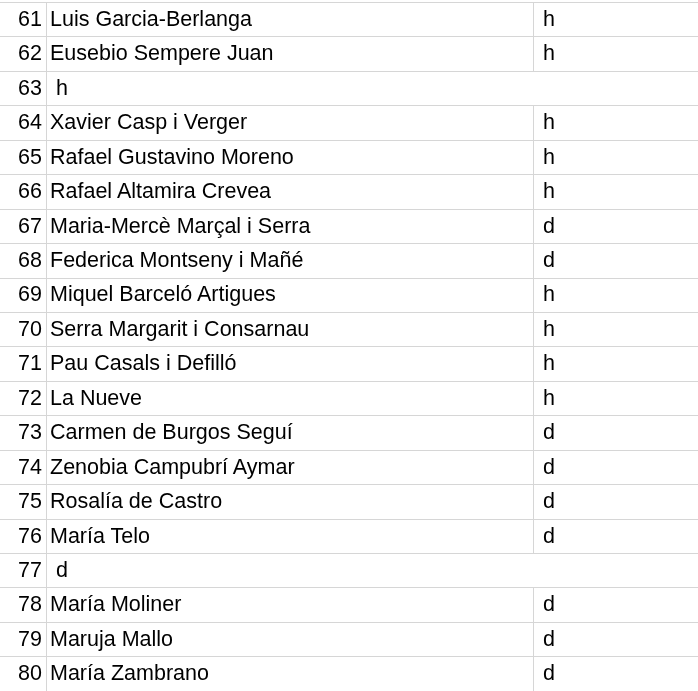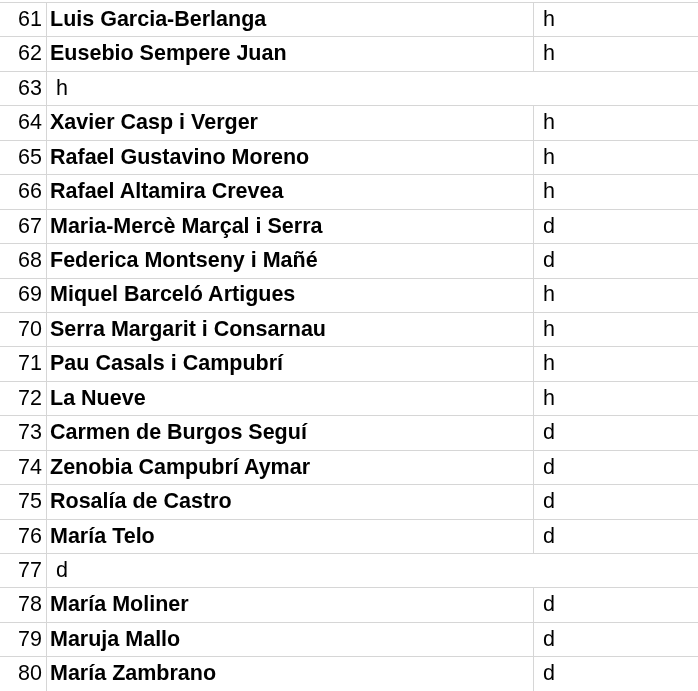--- a/index.html
+++ b/index.html
@@ -42,21 +42,20 @@
     flex: 0 0 47px;
     justify-content: flex-end;
     padding-right: 4px;
     border-right: 1.5px solid #d6d6d6;
   }
   .cell-name {
     width: 487px;
     flex: 0 0 487px;
     padding-left: 3px;
     border-right: 1.5px solid #d6d6d6;
-    font-weight: bold;
   }
   .cell-val {
     flex: 1 1 auto;
     padding-left: 9px;
   }
 </style>
 </head>
 <body>
 
 <div class="sheet">
@@ -106,21 +105,21 @@
         <div class="cell cell-name">Miquel Barceló Artigues</div>
         <div class="cell cell-val">h</div>
       </div>
       <div class="row">
         <div class="cell cell-num">70</div>
         <div class="cell cell-name">Serra Margarit i Consarnau</div>
         <div class="cell cell-val">h</div>
       </div>
       <div class="row">
         <div class="cell cell-num">71</div>
-        <div class="cell cell-name">Pau Casals i Campubrí</div>
+        <div class="cell cell-name">Pau Casals i Defilló</div>
         <div class="cell cell-val">h</div>
       </div>
       <div class="row">
         <div class="cell cell-num">72</div>
         <div class="cell cell-name">La Nueve</div>
         <div class="cell cell-val">h</div>
       </div>
       <div class="row">
         <div class="cell cell-num">73</div>
         <div class="cell cell-name">Carmen de Burgos Seguí</div>

